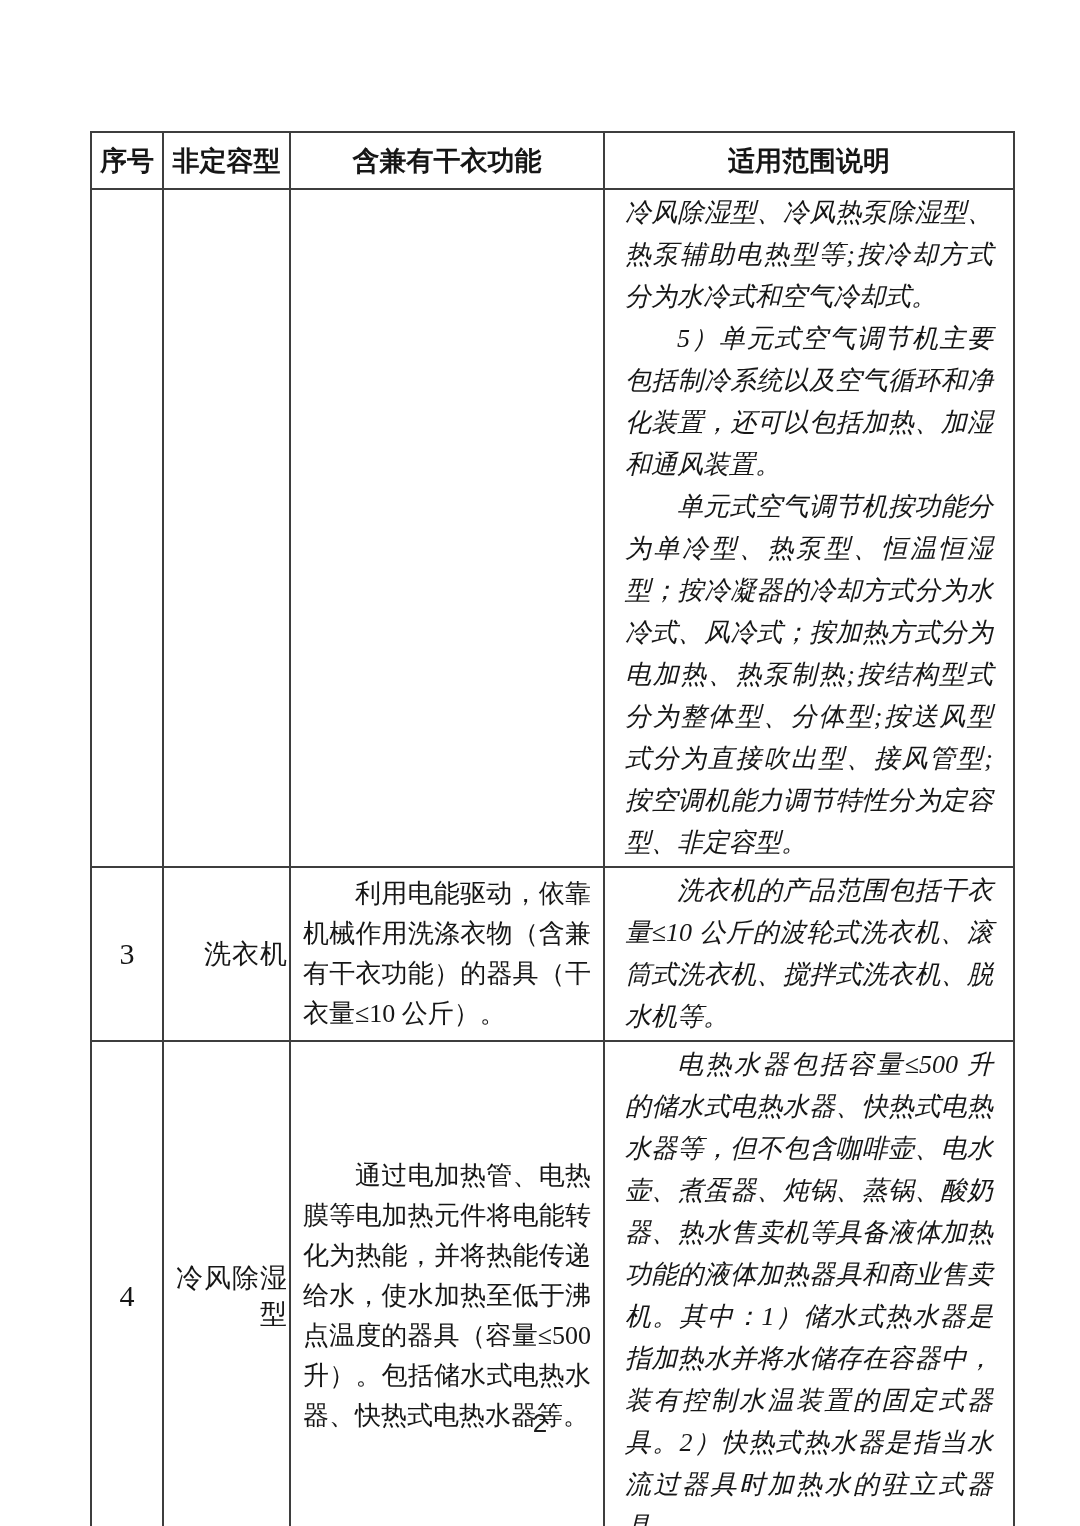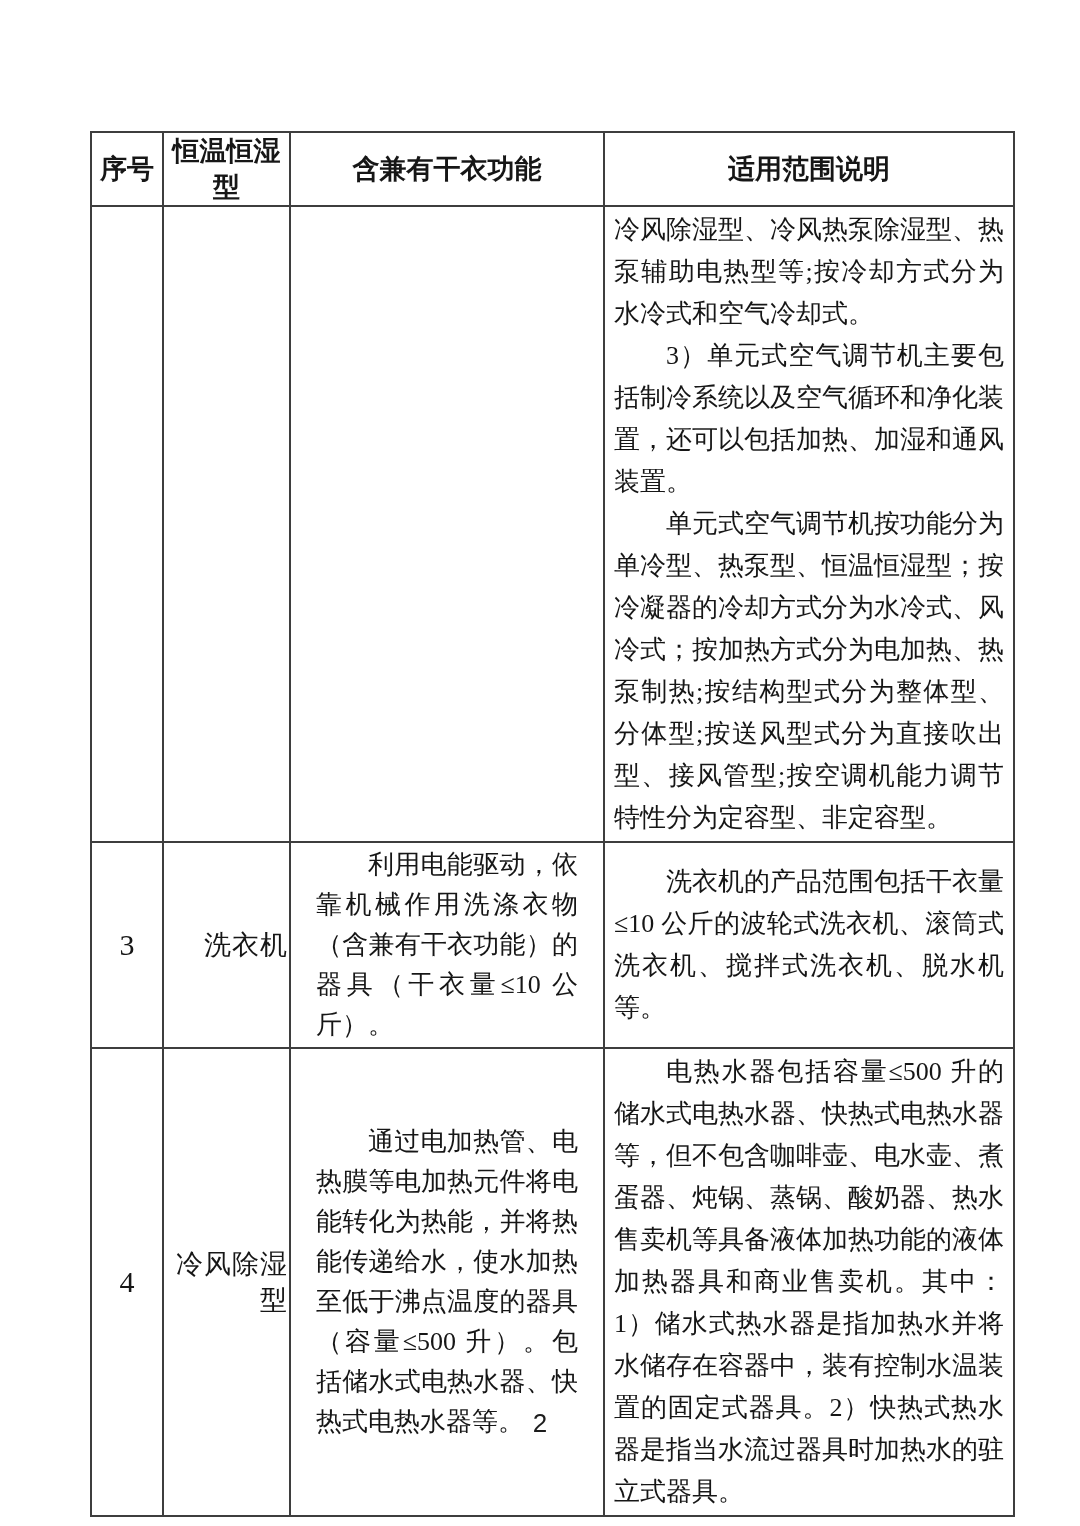--- a/index.html
+++ b/index.html
@@ -49,27 +49,28 @@
     font-size: 30px;
   }
   .name-cell {
     text-align: right;
     font-size: 27px;
     letter-spacing: 1px;
   }
   .def-cell {
     font-size: 26px;
     line-height: 40px;
-    padding: 2px 25px;
+    padding: 2px 12px;
     border-radius: 9px;
   }
   .scope-cell {
     font-size: 26px;
     line-height: 42px;
-    padding: 2px 9px;
+    padding: 2px 20px;
+    font-style: italic;
   }
   p.para {
     margin: 0;
     text-align: justify;
     text-justify: inter-character;
   }
   p.para.indent {
     text-indent: 2em;
   }
   .page-number {
@@ -89,35 +90,35 @@
 <table class="doc-table">
   <colgroup>
     <col class="col-seq">
     <col class="col-name">
     <col class="col-def">
     <col class="col-scope">
   </colgroup>
   <thead>
     <tr>
       <th>序号</th>
-      <th>恒温恒湿型</th>
+      <th>非定容型</th>
       <th>含兼有干衣功能</th>
       <th>适用范围说明</th>
     </tr>
   </thead>
   <tbody>
     <tr class="row-ac">
       <td class="seq-cell"></td>
       <td class="name-cell"></td>
       <td class="def-cell">
         <p class="para"></p>
       </td>
       <td class="scope-cell">
         <p class="para">冷风除湿型、冷风热泵除湿型、热泵辅助电热型等;按冷却方式分为水冷式和空气冷却式。</p>
-        <p class="para indent">3）单元式空气调节机主要包括制冷系统以及空气循环和净化装置，还可以包括加热、加湿和通风装置。</p>
+        <p class="para indent">5）单元式空气调节机主要包括制冷系统以及空气循环和净化装置，还可以包括加热、加湿和通风装置。</p>
         <p class="para indent">单元式空气调节机按功能分为单冷型、热泵型、恒温恒湿型；按冷凝器的冷却方式分为水冷式、风冷式；按加热方式分为电加热、热泵制热;按结构型式分为整体型、分体型;按送风型式分为直接吹出型、接风管型;按空调机能力调节特性分为定容型、非定容型。</p>
       </td>
     </tr>
     <tr class="row-washer">
       <td class="seq-cell">3</td>
       <td class="name-cell">洗衣机</td>
       <td class="def-cell">
         <p class="para indent">利用电能驱动，依靠机械作用洗涤衣物（含兼有干衣功能）的器具（干衣量≤10 公斤）。</p>
       </td>
       <td class="scope-cell">

